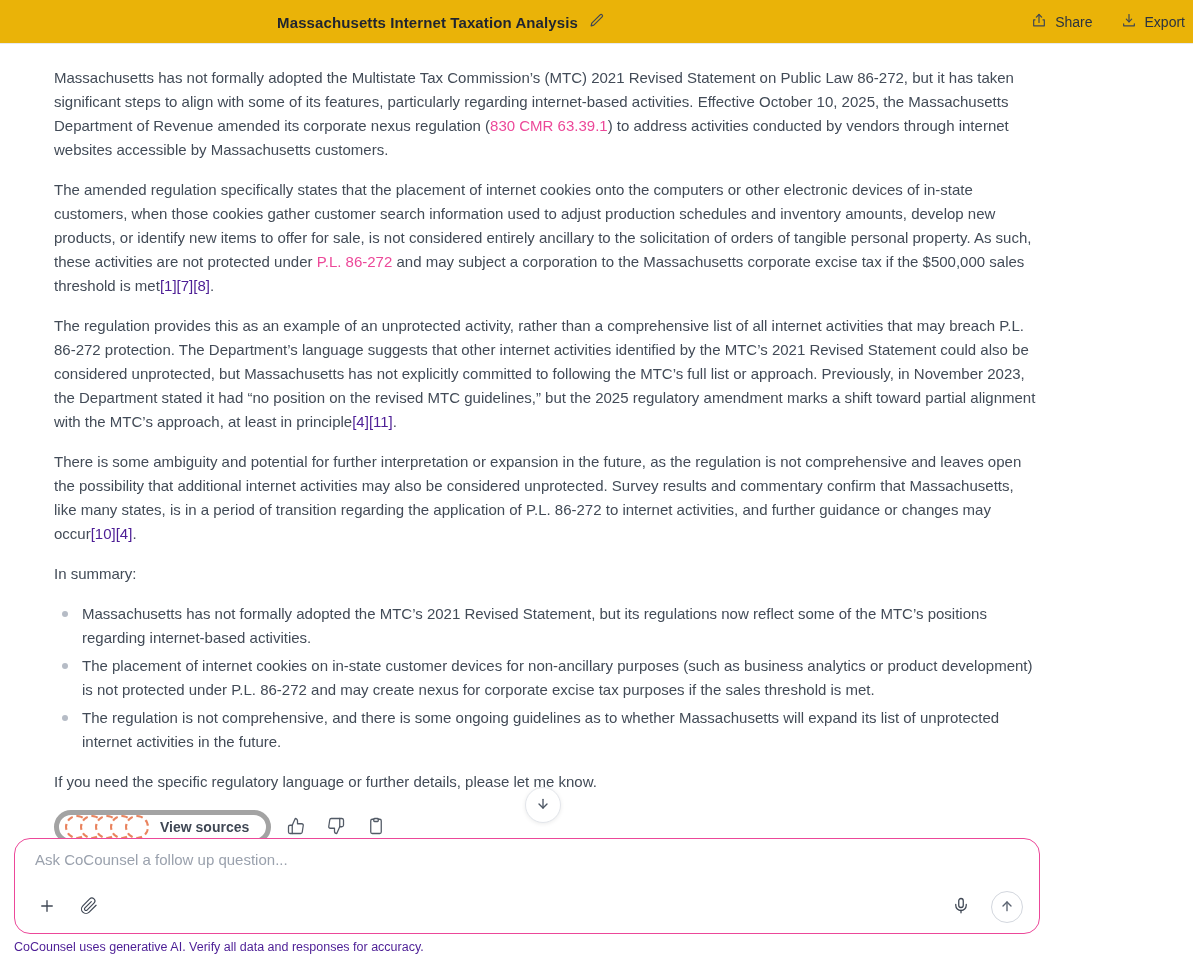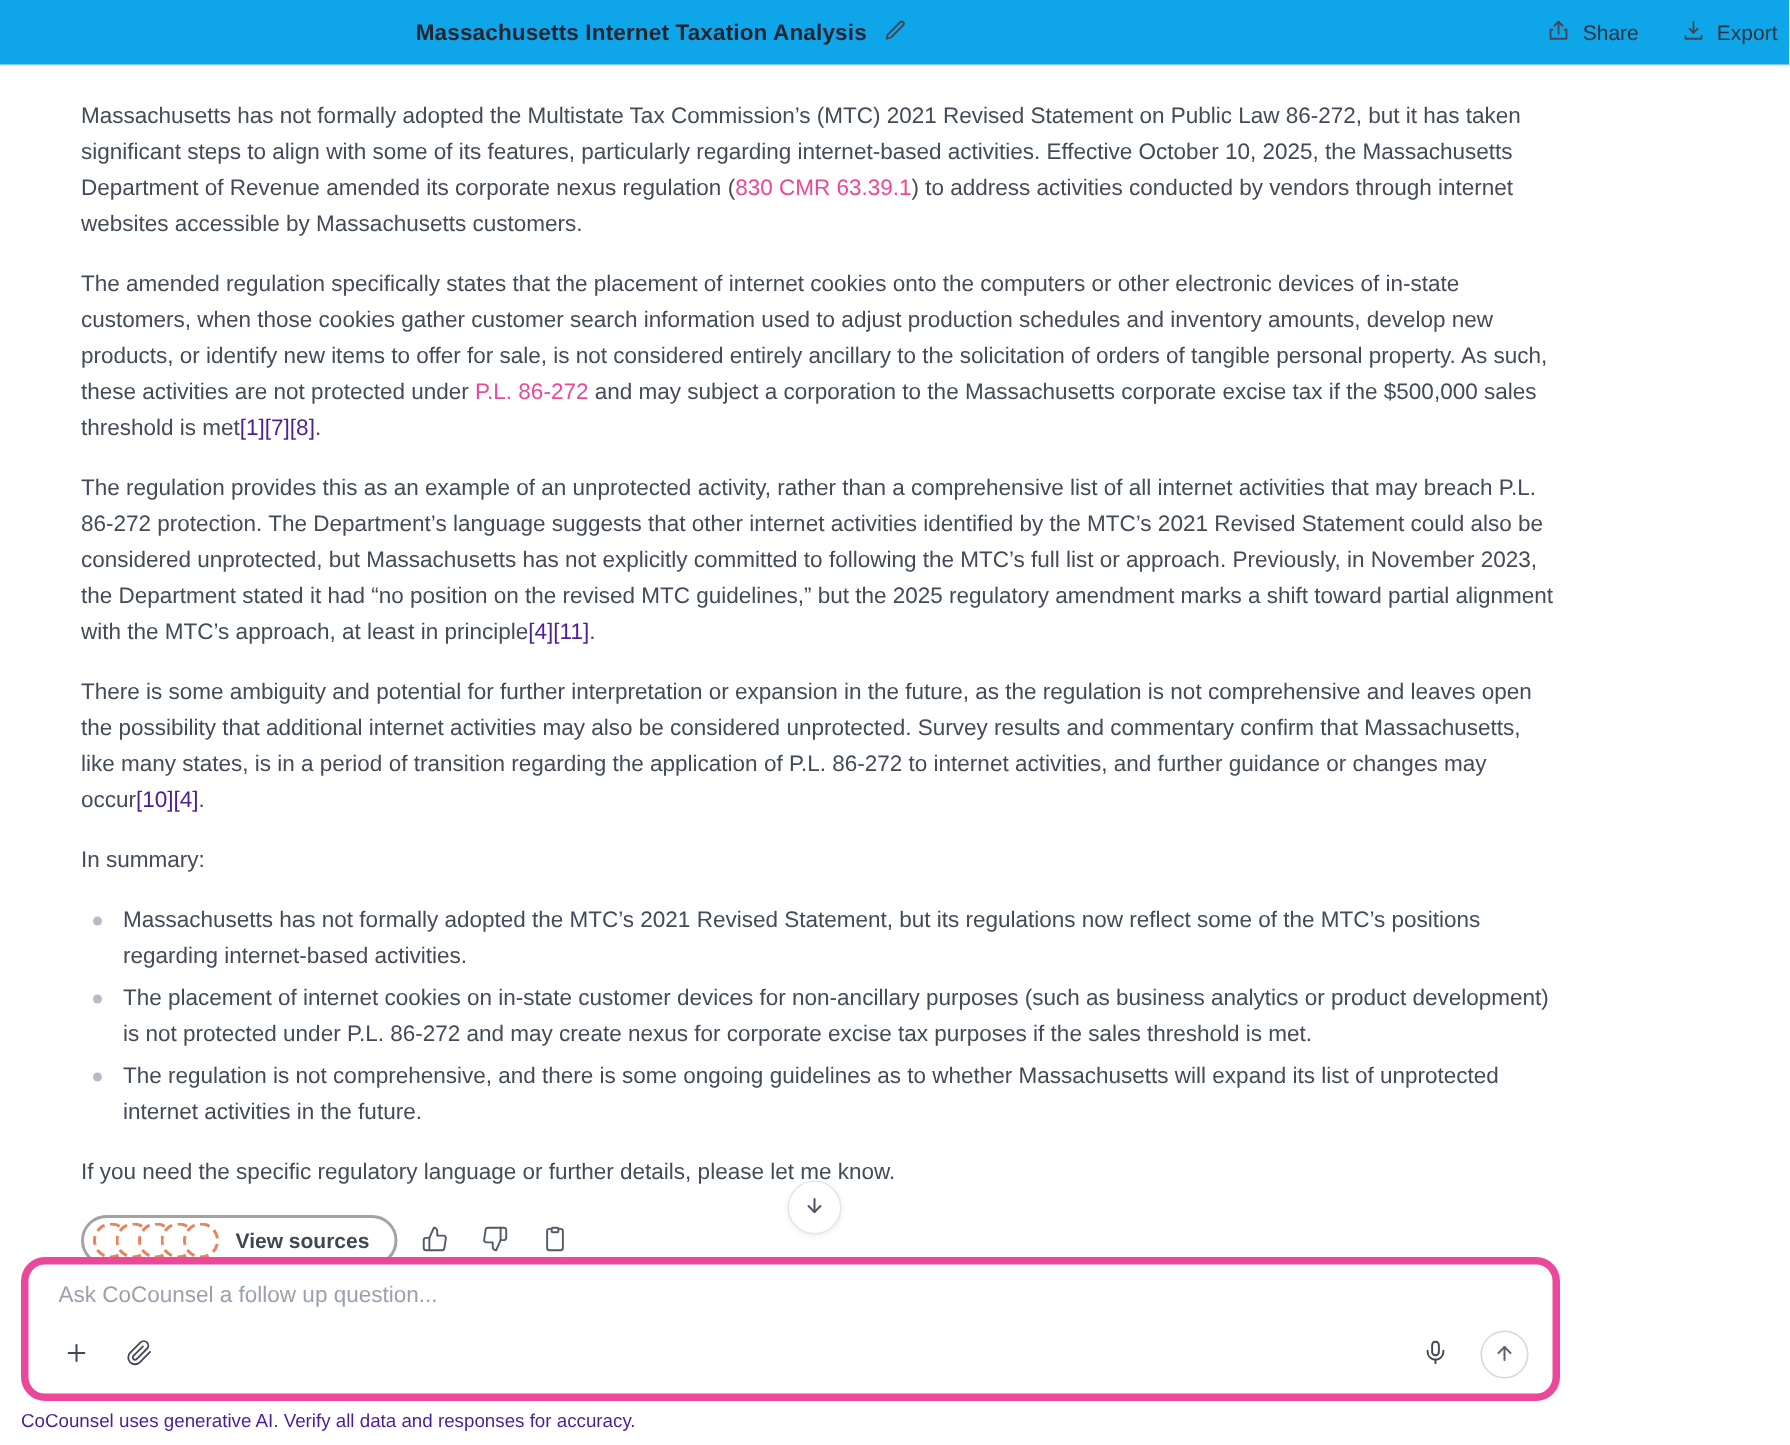--- a/index.html
+++ b/index.html
@@ -10,21 +10,21 @@
     color: #424b57;
     position: relative;
     overflow: hidden;
   }
 
   
   .header {
     position: relative;
     height: 44px;
     border-bottom: 1px solid #e8eaee;
-    background: #0ea5e9;
+    background: #eab308;
   }
   .header-title-wrap {
     position: absolute;
     left: 441px;
     top: 50%;
     transform: translate(-50%, -50%);
     display: flex;
     align-items: center;
     gap: 11px;
     white-space: nowrap;
@@ -103,21 +103,21 @@
     display: flex;
     align-items: center;
     gap: 10px;
     margin-top: 16px;
   }
   .view-sources-pill {
     display: inline-flex;
     align-items: center;
     height: 34px;
     padding: 0 17px 0 6px;
-    border: 2px solid #a3a3a3;
+    border: 5px solid #a3a3a3;
     border-radius: 999px;
     background: #fff;
     cursor: pointer;
   }
   .avatar-stack { display: inline-flex; margin-right: 11px; }
   .avatar {
     width: 24px; height: 24px;
     border-radius: 50%;
     border: 2px dashed #e9835e;
     background: #fff;
@@ -152,21 +152,21 @@
     cursor: pointer;
   }
 
   
   .composer {
     position: absolute;
     left: 14px;
     top: 838px;
     width: 1026px;
     height: 96px;
-    border: 5px solid #ec4899;
+    border: 1px solid #ec4899;
     border-radius: 16px;
     background: #fff;
     padding: 12px 16px 10px 20px;
     display: flex;
     flex-direction: column;
     justify-content: space-between;
   }
   .composer-input {
     width: 100%;
     border: none;

